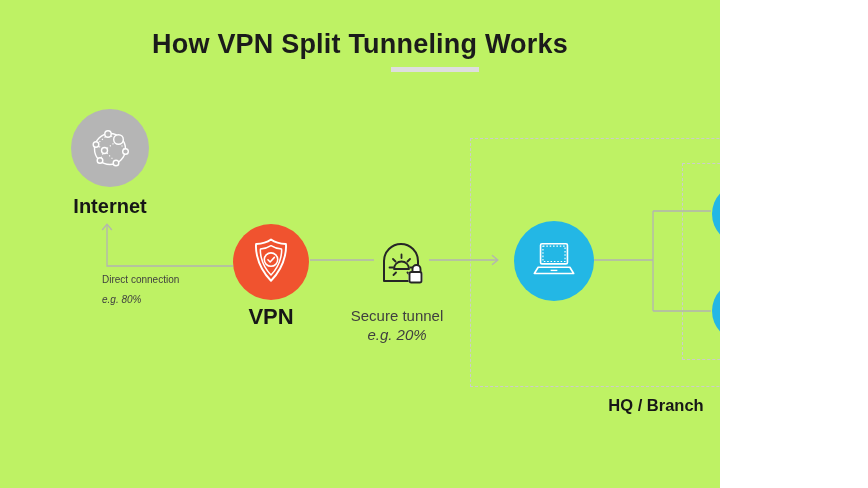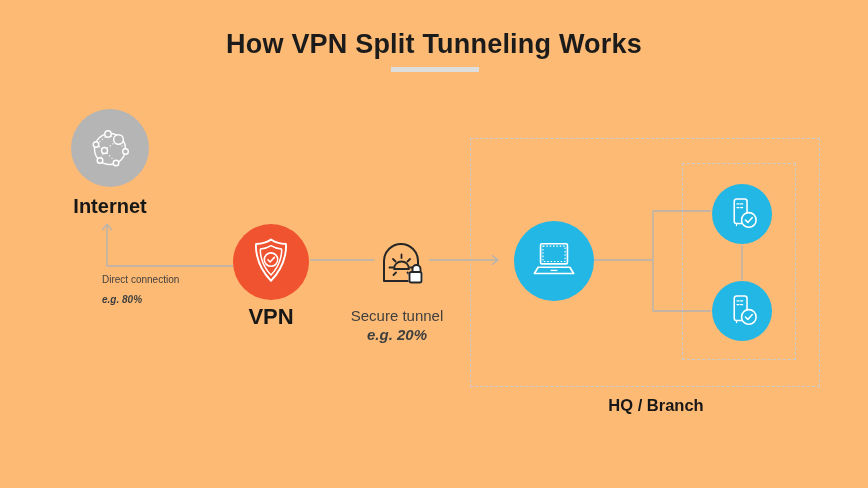--- a/index.html
+++ b/index.html
@@ -1,17 +1,17 @@
 <!DOCTYPE html>
 <html><head>
 <meta charset="utf-8">
 <style>
   html,body{margin:0;padding:0;background:#fff;}
   .canvas{
-    position:relative;width:868px;height:488px;background:#fdba74;overflow:hidden;
+    position:relative;width:720px;height:488px;background:#bef264;overflow:hidden;
     font-family:"Liberation Sans", sans-serif;
   }
   .title{
     position:absolute;left:0;top:29px;width:100%;text-align:center;
     font-size:27px;font-weight:800;color:#1b1b1b;letter-spacing:.2px;
   }
   .title-underline{position:absolute;left:391px;top:67px;width:88px;height:5px;background:#dedede;}
   .dashed-rect{position:absolute;border:1px dashed #cccccc;}
   .rect-big{left:470px;top:138px;width:348px;height:247px;}
   .rect-inner{left:682px;top:163px;width:112px;height:195px;}
@@ -23,21 +23,21 @@
   .node-server-top{left:712px;top:184px;width:60px;height:60px;background:#23b7e5;}
   .node-server-bottom{left:712px;top:281px;width:60px;height:60px;background:#23b7e5;}
   .tunnel-wrap{position:absolute;left:374px;top:234px;width:54px;height:54px;}
   .label{position:absolute;font-weight:800;color:#171717;text-align:center;}
   .label-internet{left:60px;top:195px;width:100px;font-size:20px;}
   .label-vpn{left:221px;top:304px;width:100px;font-size:22px;}
   .label-hq{left:576px;top:396px;width:160px;font-size:16.5px;}
   .caption{position:absolute;color:#3f3f3f;font-size:10px;line-height:20px;}
   .caption-direct{left:102px;top:270px;width:100px;text-align:left;}
   .caption-tunnel{left:337px;top:306px;width:120px;text-align:center;font-size:15px;line-height:19px;}
-  .note{font-style:italic;font-weight:bold;}
+  .note{font-style:italic;}
 </style>
 </head>
 <body>
 
 <div class="canvas">
 
   <div class="title">How VPN Split Tunneling Works</div>
   <div class="title-underline"></div>
 
   <div class="dashed-rect rect-big"></div>

